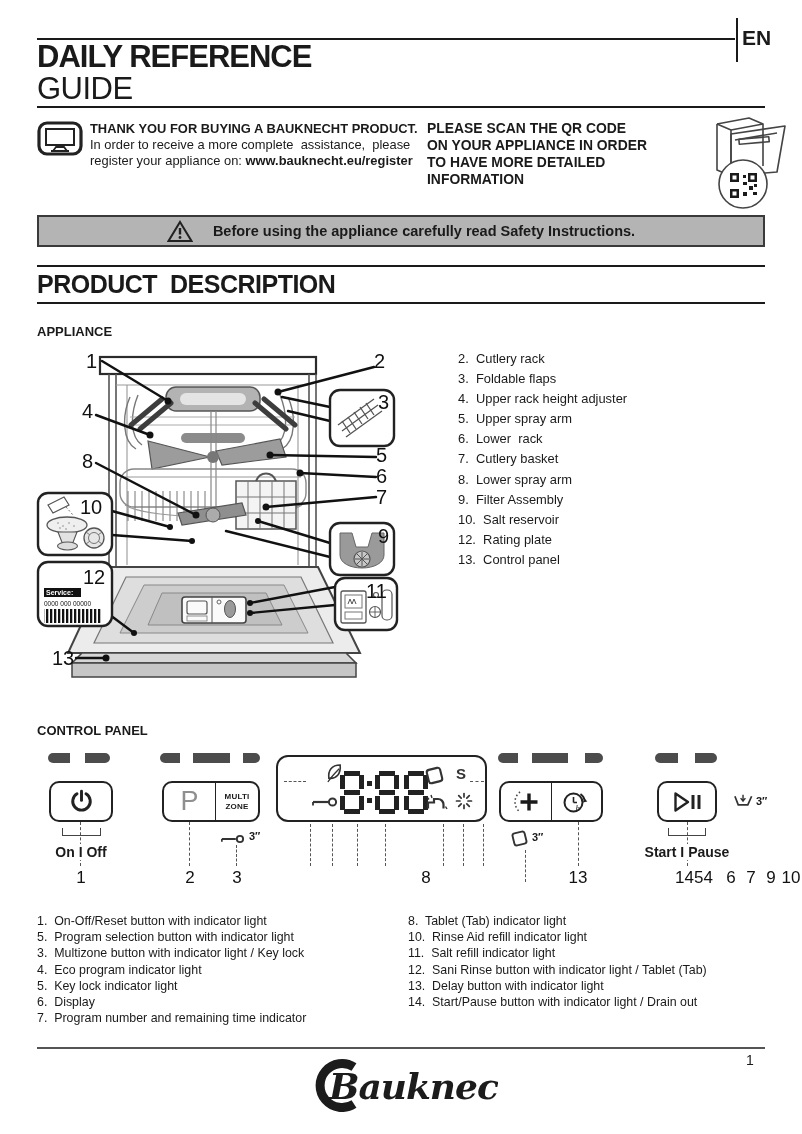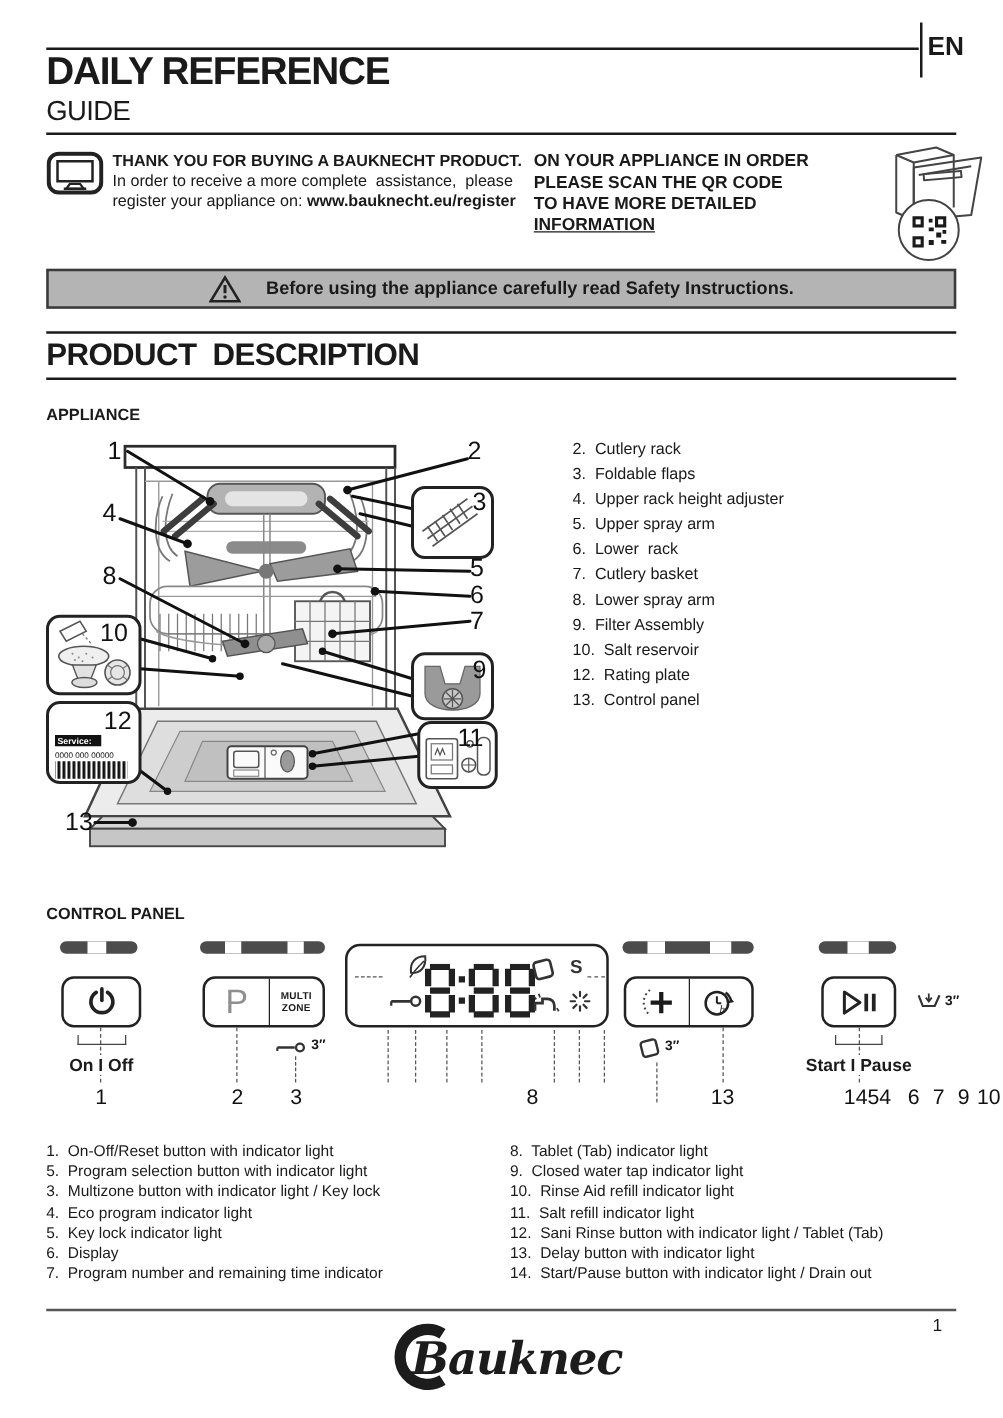--- a/index.html
+++ b/index.html
@@ -2,21 +2,21 @@
 <html><head>
 <meta charset="utf-8">
 <style>
   html,body{margin:0;padding:0;background:#fff;}
   .page{position:relative;width:802px;height:1134px;background:#fff;overflow:hidden;
         font-family:"Liberation Sans",sans-serif;color:#1a1a1a;}
   .abs{position:absolute;}
   .pre{white-space:pre;}
   .rule{position:absolute;background:#1a1a1a;height:2px;}
   .h1{font-size:31px;font-weight:bold;letter-spacing:-1px;line-height:32px;}
-  .h2{font-size:22px;font-weight:400;letter-spacing:-0.5px;line-height:30px;}
+  .h2{font-size:31px;font-weight:400;letter-spacing:-0.5px;line-height:30px;}
   .sechead{font-size:25px;font-weight:bold;letter-spacing:-0.5px;}
   .subhead{font-size:13px;font-weight:bold;letter-spacing:0;}
   .introtxt{font-size:12.9px;line-height:16px;}
   .qrtxt{font-size:13.9px;line-height:17px;font-weight:bold;}
   .banner{position:absolute;left:37px;top:215px;width:724px;height:28px;background:#b4b4b4;
           border:2px solid #3a3a3a;display:flex;align-items:center;justify-content:center;gap:20px;}
   .banner span{font-size:14.5px;font-weight:bold;}
   .ali{display:block;white-space:pre;font-size:12.9px;line-height:20.1px;}
   .li{display:block;white-space:pre;font-size:12.4px;line-height:16.2px;}
   .fignum{position:absolute;font-size:20px;color:#111;}
@@ -63,24 +63,24 @@
   </div>
   <div class="abs introtxt" style="left:90px;top:121px;">
     <span class="pre" style="display:block;font-weight:bold;">THANK YOU FOR BUYING A BAUKNECHT PRODUCT.</span>
     <span class="pre" style="display:block;">In order to receive a more complete  assistance,  please</span>
     <span style="display:block;">
       <span class="pre">register your appliance on: </span><span class="pre" style="font-weight:bold;">www.bauknecht.eu/register</span>
     </span>
   </div>
 
   <div class="abs qrtxt" style="left:427px;top:120px;">
+    <span style="display:block;">PLEASE SCAN THE QR CODE</span>
     <span style="display:block;">ON YOUR APPLIANCE IN ORDER</span>
-    <span style="display:block;">PLEASE SCAN THE QR CODE</span>
     <span style="display:block;">TO HAVE MORE DETAILED</span>
-    <span style="display:block;text-decoration:underline;">INFORMATION</span>
+    <span style="display:block;">INFORMATION</span>
   </div>
   <div class="abs" style="left:697px;top:110px;">
     <svg width="100" height="100" viewBox="0 0 100 100">
       <g fill="none" stroke="#444" stroke-width="1.6" stroke-linejoin="round">
         <path d="M20,14 L52,8 L66,14 L66,56"></path>
         <path d="M20,14 V60 L34,66"></path>
         <path d="M20,14 L34,20 L66,14"></path>
         <path d="M34,20 V66"></path>
         <path d="M34,24 L88,16 L80,62 L34,66 Z"></path>
         <path d="M38,30 L80,23"></path>
@@ -485,21 +485,20 @@
     <span class="li">1.  On-Off/Reset button with indicator light</span>
     <span class="li">5.  Program selection button with indicator light</span>
     <span class="li">3.  Multizone button with indicator light / Key lock</span>
     <span class="li">4.  Eco program indicator light</span>
     <span class="li">5.  Key lock indicator light</span>
     <span class="li">6.  Display</span>
     <span class="li">7.  Program number and remaining time indicator</span>
   </div>
   <div class="abs" style="left:408px;top:913px;">
     <span class="li">8.  Tablet (Tab) indicator light</span>
-    <span class="li">9.  Closed water tap indicator light</span>
     <span class="li">10.  Rinse Aid refill indicator light</span>
     <span class="li">11.  Salt refill indicator light</span>
     <span class="li">12.  Sani Rinse button with indicator light / Tablet (Tab)</span>
     <span class="li">13.  Delay button with indicator light</span>
     <span class="li">14.  Start/Pause button with indicator light / Drain out</span>
   </div>
 
   <div class="abs" style="left:37px;top:1047px;width:728px;height:1.6px;background:#555;"></div>
   <span class="pgnum" style="position:absolute;left:746px;top:1052px;">1</span>
   <div class="abs" style="left:308px;top:1058px;">

